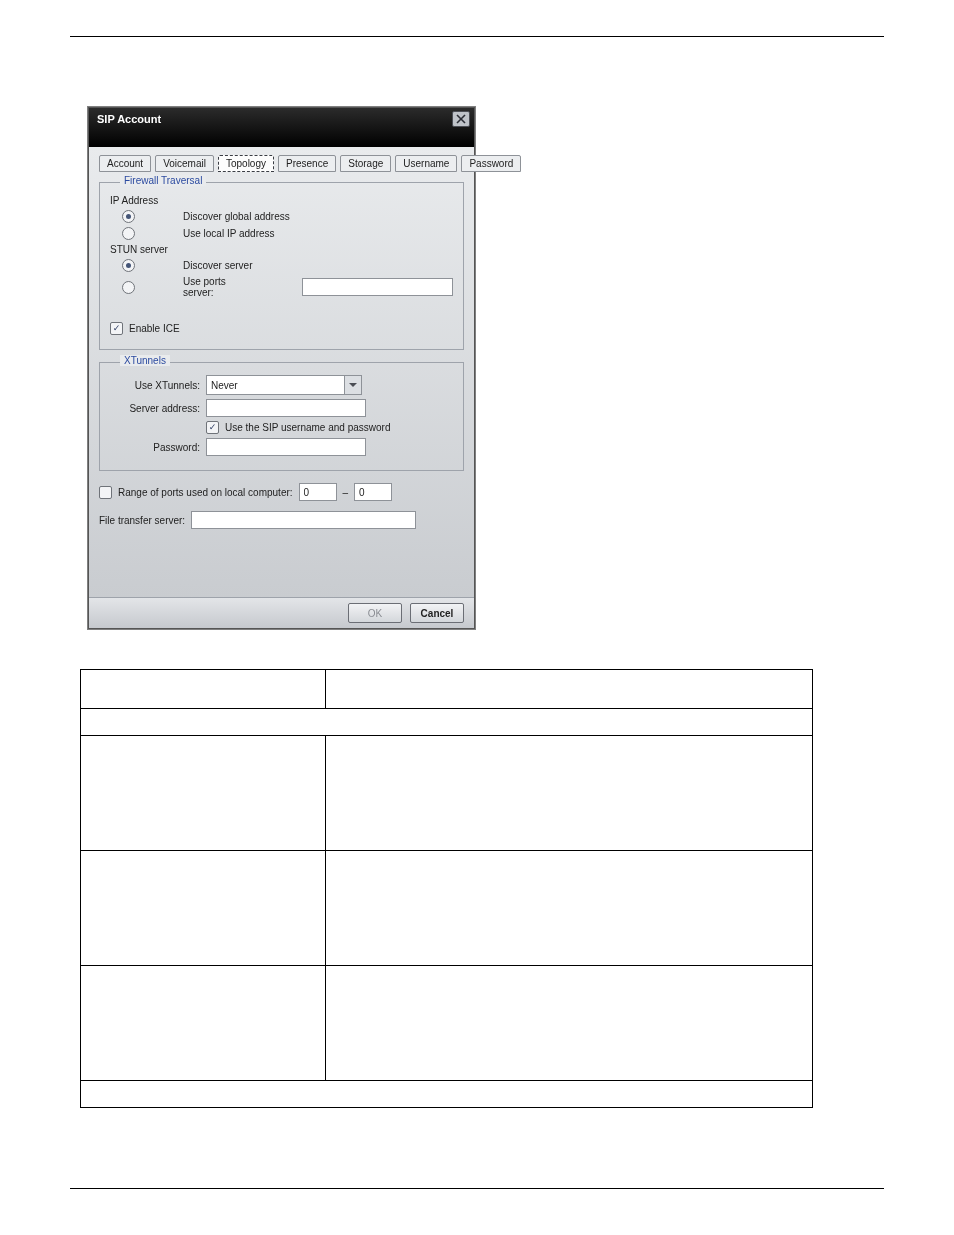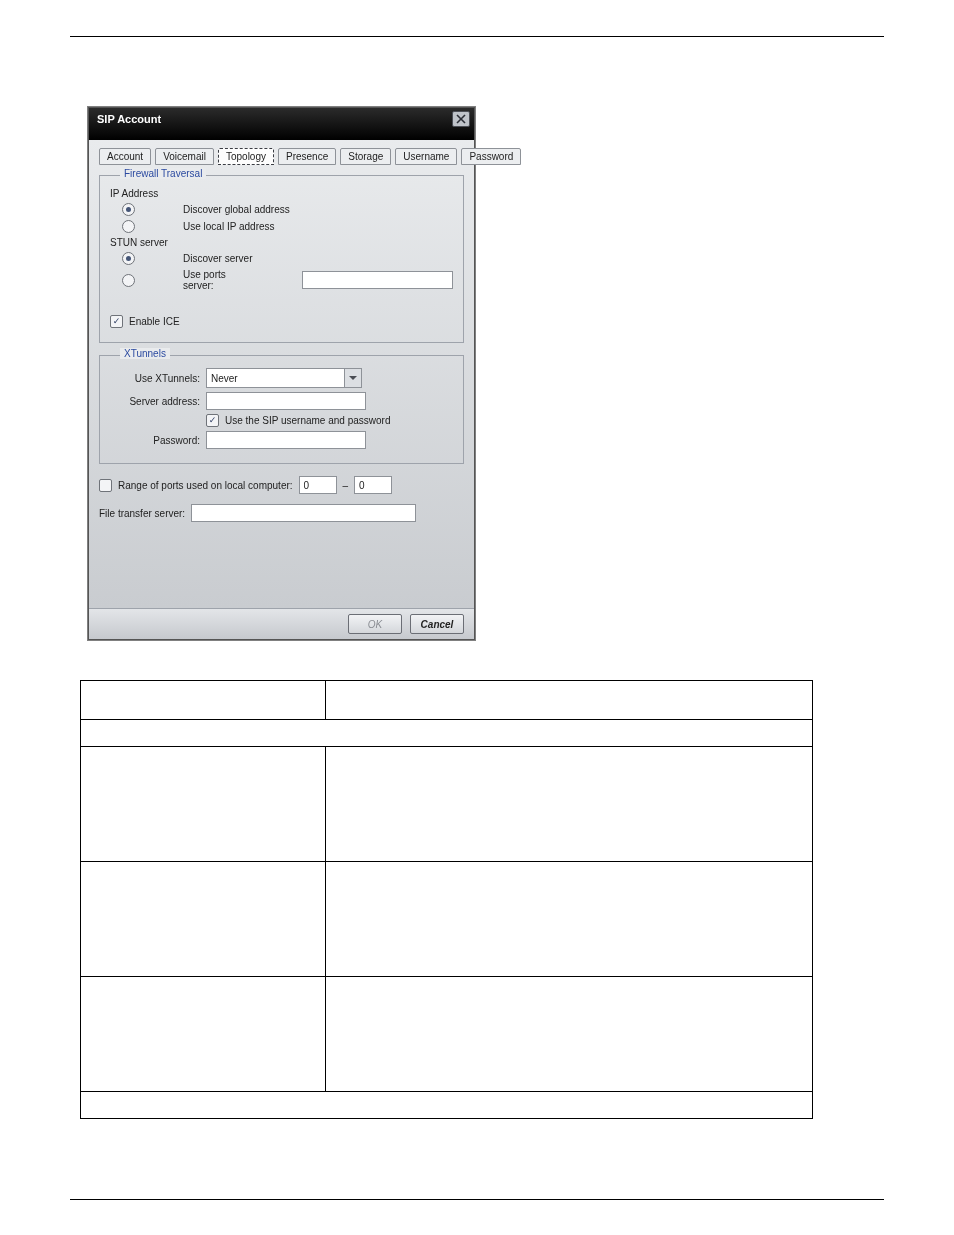--- a/index.html
+++ b/index.html
@@ -32,38 +32,38 @@
     background: #d6d8dc;
     box-shadow: 0 0 0 1px #808080;
     font-size: 10px;
   }
   .titlebar {
     height: 22px;
     background: linear-gradient(#2b2b2b, #000000);
     color: #fff;
     display: flex;
     align-items: center;
-    padding: 0 4px 10px 8px;
+    padding: 0 4px 17px 8px;
     font-weight: bold;
     font-size: 11px;
   }
   .titlebar .spacer { flex: 1; }
   .closebtn {
     width: 16px; height: 14px;
     background: #bfc3c9;
     border: 1px solid #4b4e55;
     display: flex; align-items: center; justify-content: center;
     border-radius: 2px;
     cursor: pointer;
   }
   .closebtn svg { width: 10px; height: 10px; }
 
   .body-area {
     background: linear-gradient(#e9ebed, #c9ccd0);
-    padding: 8px 10px 26px 10px;
+    padding: 8px 10px 8px 10px;
   }
 
   .tabs {
     display: flex;
     gap: 4px;
     margin-bottom: 10px;
     flex-wrap: nowrap;
   }
   .tab {
     border: 1px solid #8e9298;
@@ -194,21 +194,20 @@
   .btn {
     min-width: 52px;
     height: 18px;
     border: 1px solid #6b6e75;
     background: linear-gradient(#f2f3f5, #d4d7db);
     font-size: 10px;
     color: #222;
     display: flex; align-items: center; justify-content: center;
     border-radius: 2px;
     cursor: pointer;
-    font-style: italic;
   }
   .btn.disabled {
     color: #8a8d93;
     cursor: default;
   }
   .btn.default {
     font-weight: bold;
   }
 
   

